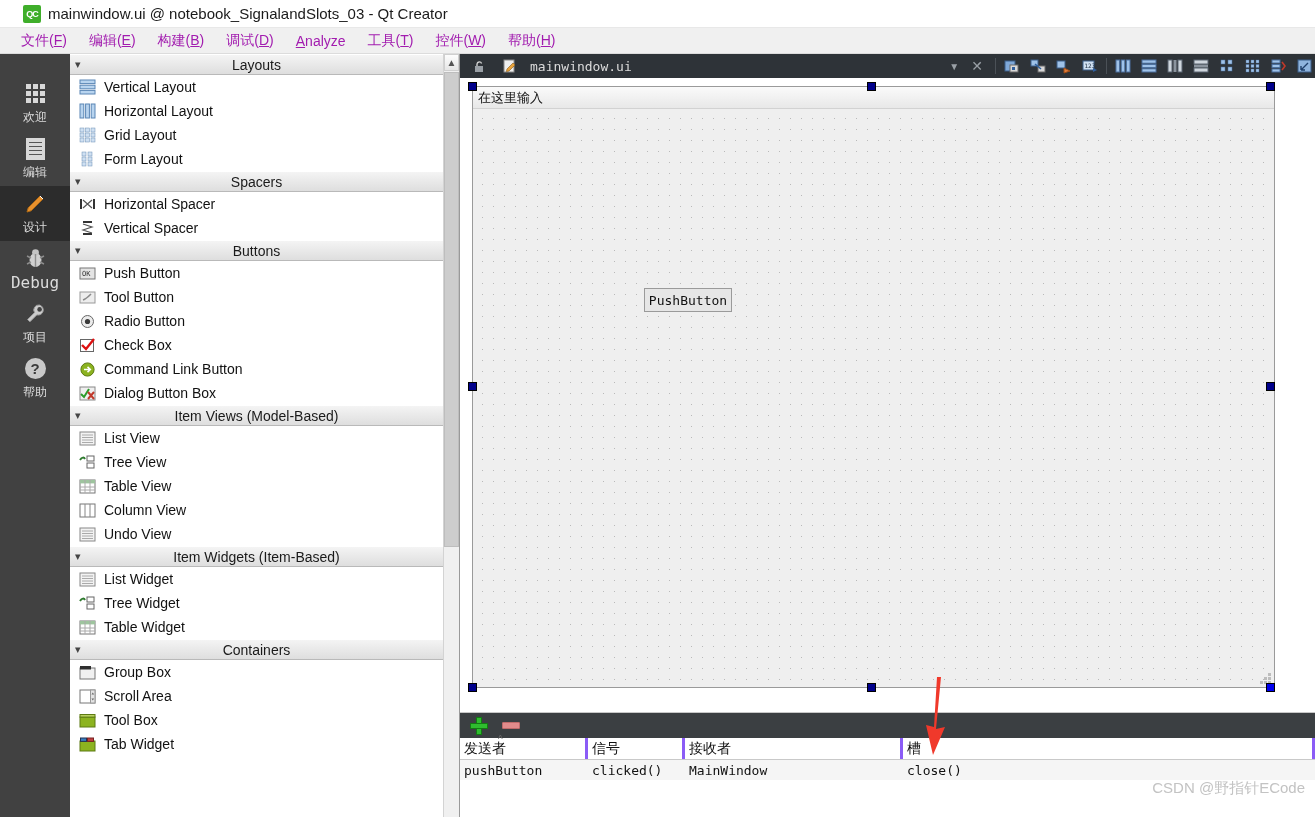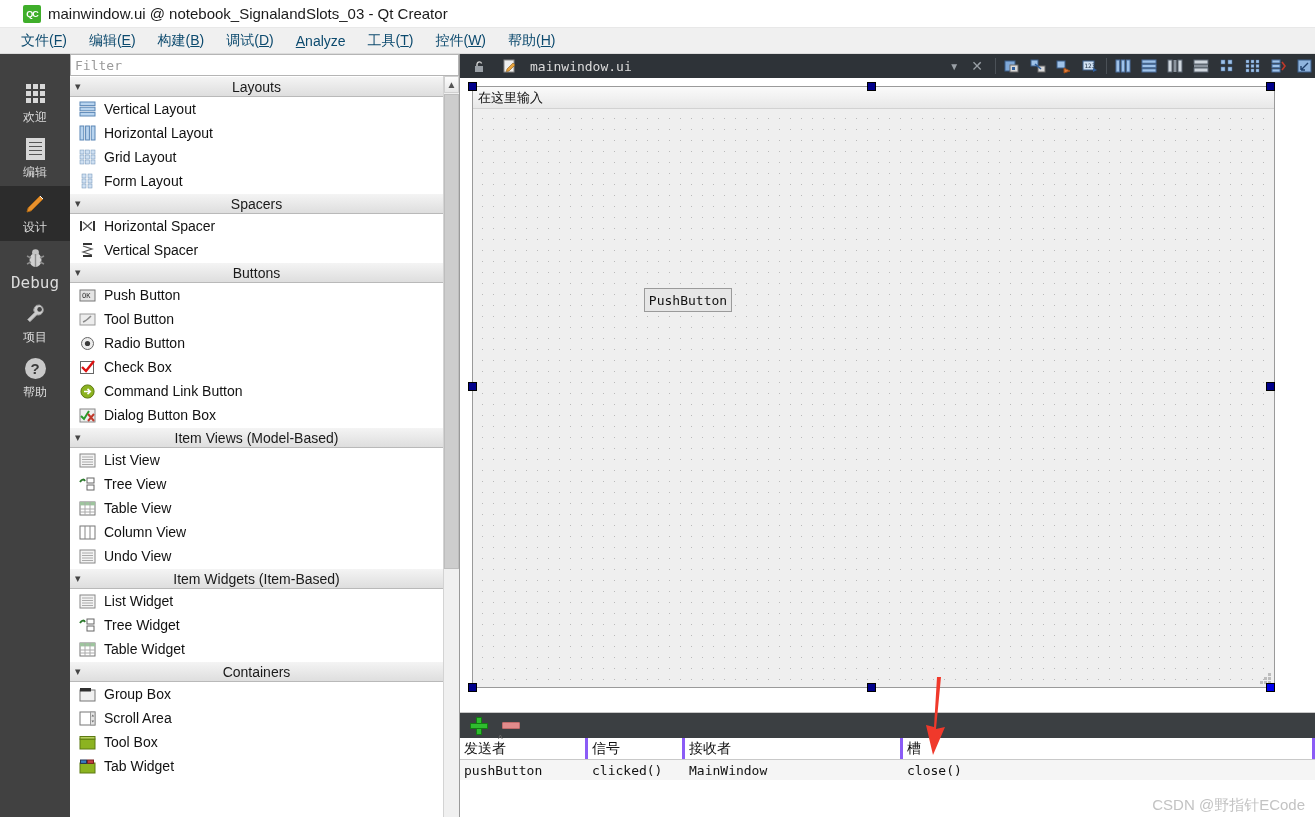--- a/index.html
+++ b/index.html
@@ -10,21 +10,21 @@
   .titlebar { height:28px; background:#ffffff; display:flex; align-items:center;
     padding-left:4px; border-bottom:1px solid #e8e8e8; }
   .qtlogo { width:18px; height:18px; background:#3fae2a; border-radius:2px;
     display:flex; align-items:center; justify-content:center; margin-right:7px;
     color:#fff; font-size:9px; font-weight:bold; letter-spacing:-1px;margin-left:19px; }
   .title-text { font-size:15px; color:#1a1a1a; }
 
   
   .menubar { height:26px; background:#f0f0f0; display:flex; align-items:center;
     padding-left:10px; border-bottom:1px solid #dcdcdc; }
-  .menu-item { font-size:14px; color:#0c4a6e; padding:2px 11px; cursor:default; }
+  .menu-item { font-size:14px; color:#a21caf; padding:2px 11px; cursor:default; }
   .menu-item u { text-decoration:underline; }
 
   
   .body { display:flex; height:763px; }
 
   
   .modebar { width:70px; background:#414141; display:flex; flex-direction:column;
     padding-top:22px; flex:none; }
   .mode { height:55px; display:flex; flex-direction:column; align-items:center;
     justify-content:center; gap:3px; color:#d6d6d6; cursor:pointer; }
@@ -118,21 +118,21 @@
   .ss-head div { font-size:14px; color:#111; padding-left:4px; position:relative;
     border-right:3px solid #8b5cf6; display:flex; align-items:center; }
   .ss-sort { position:absolute; left:38px; top:-4px; font-size:10px; color:#6a6a6a; }
   .ss-row { height:20px; display:flex; background:#f5f5f5; }
   .ss-row div { font-family:"DejaVu Sans Mono", monospace; font-size:13px;
     color:#111; padding-left:4px; display:flex; align-items:center; }
   .c1 { width:128px; } .c2 { width:97px; } .c3 { width:218px; } .c4 { flex:1; }
 
   .arrow-anno { position:absolute; left:460px; bottom:62px; width:36px; height:78px;
     z-index:30; pointer-events:none; }
-  .watermark { position:absolute; right:10px; bottom:2px; font-size:15px;
+  .watermark { position:absolute; right:10px; bottom:19px; font-size:15px;
     color:#c3c3c3; z-index:40; }
 </style>
 </head>
 <body>
 
 <div class="titlebar">
   <div class="qtlogo">QC</div>
   <div class="title-text">mainwindow.ui @ notebook_SignalandSlots_03 - Qt Creator</div>
 </div>
 
@@ -202,23 +202,20 @@
       </div>
       <div class="mode">
         <span class="mode-ico">
           <span class="help-ico">?</span>
         </span>
         <span class="mode-label">帮助</span>
       </div>
     </div>
 
   <div class="leftdock">
-    <div class="filterbar">
-      <span>Filter</span>
-    </div>
     <div class="wb-scroll">
       <div class="wb-list" id="wb-list">
           <div class="wb-header">
             <span class="chev">▾</span>
             <span class="cat">Layouts</span>
           </div>
           <div class="wb-row">
             <span class="wb-ico">
               <svg width="17" height="16">
                 <g fill="#b8d4ef" stroke="#5a86b5">

